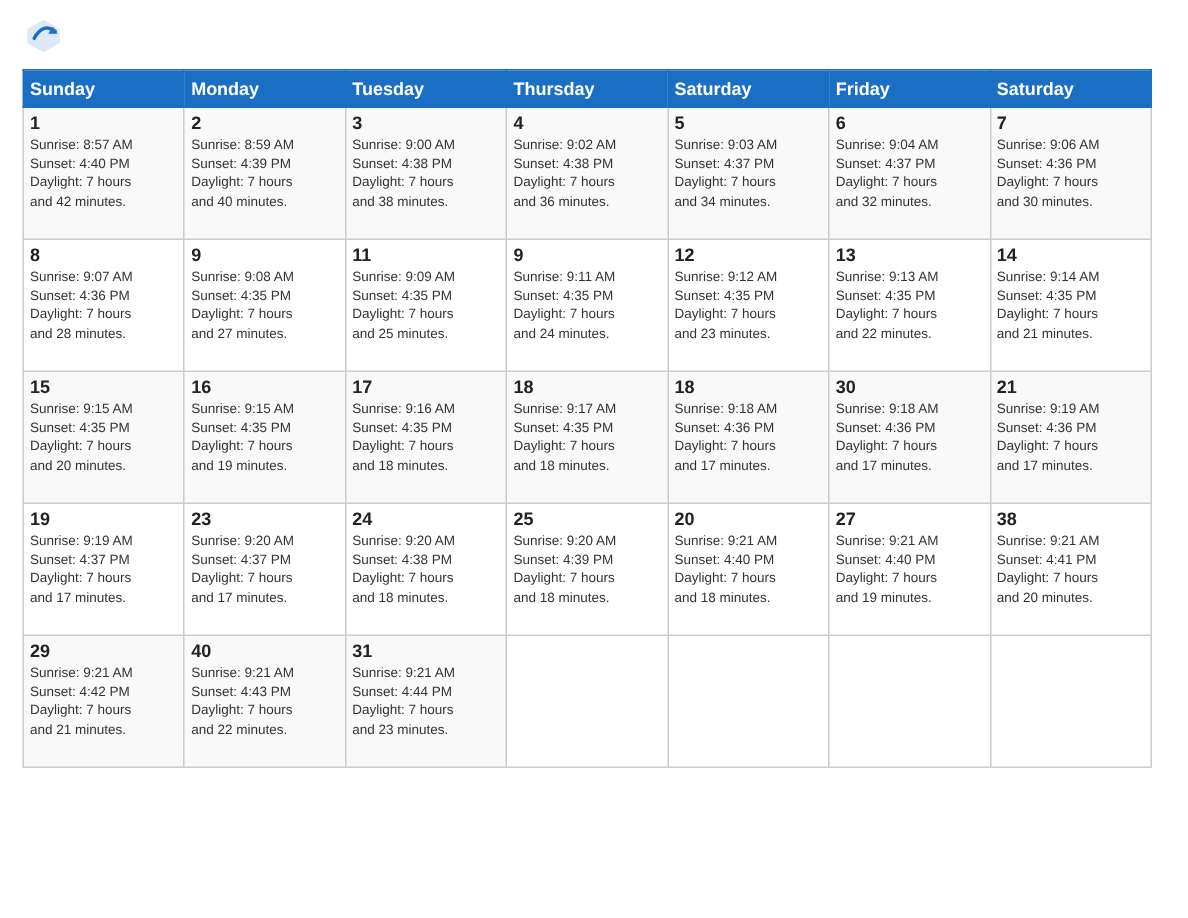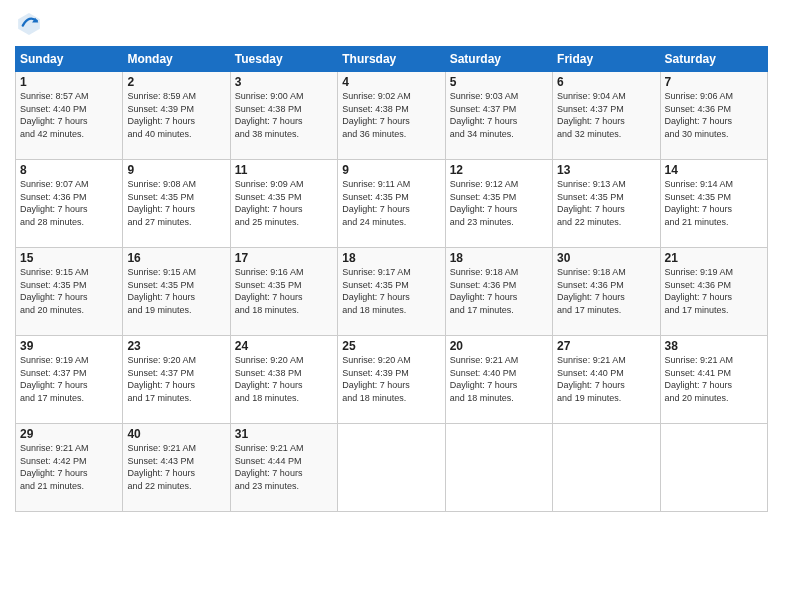--- a/index.html
+++ b/index.html
@@ -325,21 +325,21 @@
           <div class="day-info">
             Sunrise: 9:19 AM<br>
             Sunset: 4:36 PM<br>
             Daylight: 7 hours<br>
             and 17 minutes.
           </div>
         </td>
         </tr>
         <tr>
           <td>
-          <span class="day-number">39</span>
+          <span class="day-number">19</span>
           <div class="day-info">
             Sunrise: 9:19 AM<br>
             Sunset: 4:37 PM<br>
             Daylight: 7 hours<br>
             and 17 minutes.
           </div>
         </td>
           <td>
           <span class="day-number">23</span>
           <div class="day-info">

